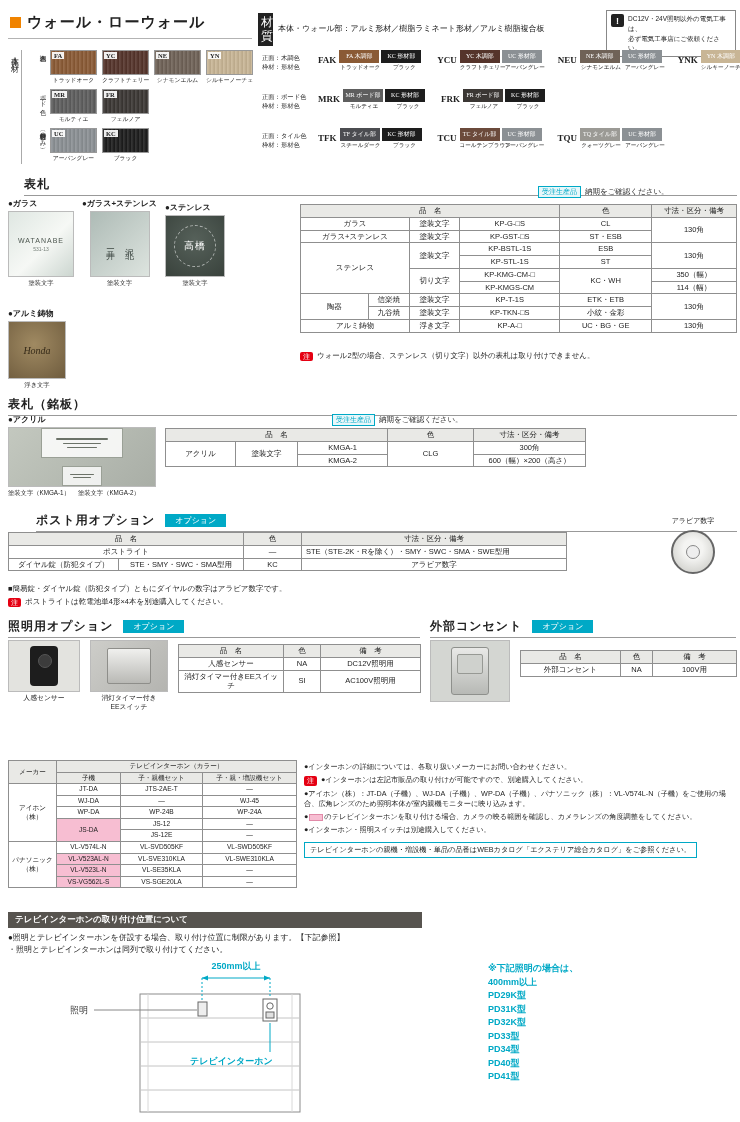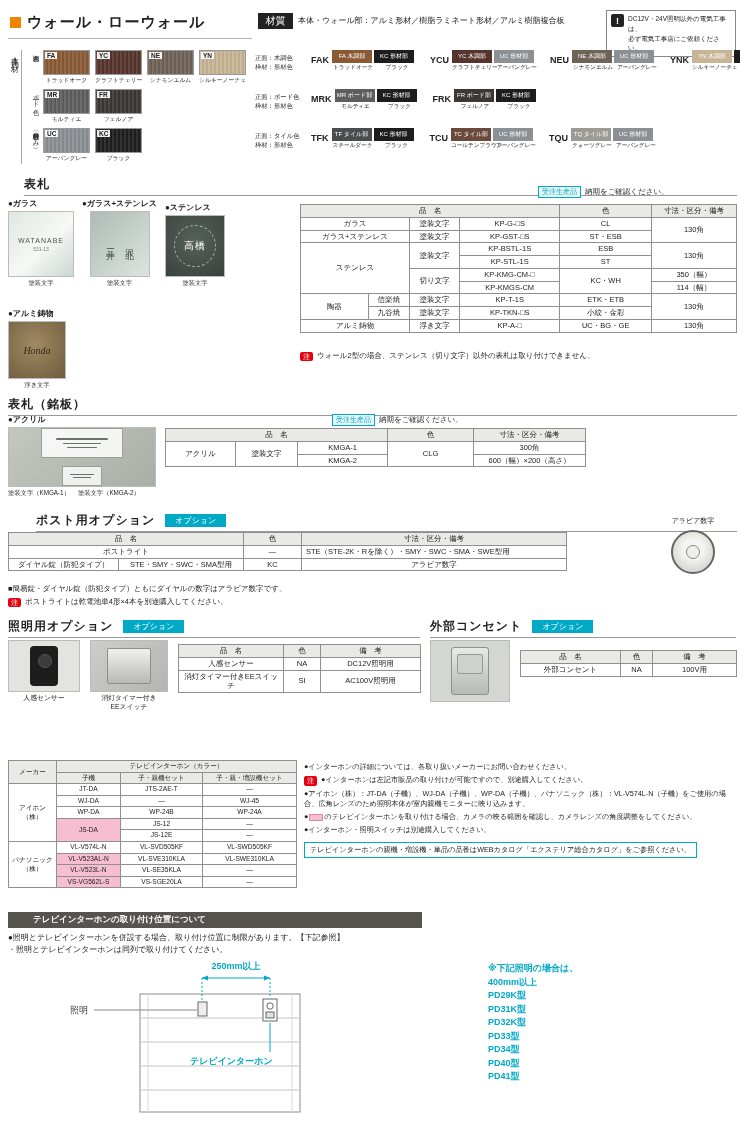--- a/index.html
+++ b/index.html
@@ -8,29 +8,29 @@
   body{font-family:"Liberation Sans","DejaVu Sans",sans-serif;color:#222;background:#fff;}
   .page{position:relative;width:740px;height:1122px;overflow:hidden;background:#fff;}
   .abs{position:absolute;}
 
   
   .hdr-title{position:absolute;left:10px;top:13px;display:flex;align-items:center;gap:6px;}
   .sq{width:11px;height:11px;background:var(--orange);flex:none;}
   h1{font-size:15px;font-weight:bold;letter-spacing:1px;}
   .hdr-rule{position:absolute;left:8px;top:38px;width:244px;border-bottom:1px solid #b3b3b3;}
   .mat{position:absolute;left:258px;top:13px;display:flex;align-items:center;gap:5px;width:350px;}
-  .mat-badge{background:#222;color:#fff;font-size:10px;width:35px;padding:2px 3px;line-height:1.2;text-align:center;flex:none;}
+  .mat-badge{background:#222;color:#fff;font-size:12px;width:15px;padding:2px 3px;line-height:1.2;text-align:center;flex:none;}
   .mat-text{font-size:8px;line-height:1.3;}
   .caution{position:absolute;right:4px;top:10px;width:130px;border:1px solid #888;padding:3px 4px;display:flex;gap:4px;align-items:flex-start;background:#fff;}
   .c-icon{background:#222;color:#fff;font-size:9px;font-weight:bold;width:13px;height:13px;display:flex;align-items:center;justify-content:center;border-radius:2px;flex:none;}
   .c-text{font-size:6.5px;line-height:1.5;}
   .c-text span{display:block;}
 
   
-  .mats{position:absolute;left:8px;top:50px;right:3px;display:flex;gap:0;}
+  .mats{position:absolute;left:8px;top:50px;right:3px;display:flex;gap:7px;font-family:Liberation Serif, serif;}
   .side-label{writing-mode:vertical-rl;text-orientation:upright;font-size:8px;letter-spacing:2px;color:#333;border-right:1px solid #aaa;padding-right:2px;height:114px;flex:none;}
   .mat-rows{display:flex;flex-direction:column;gap:3px;flex:1;}
   .mat-row{display:flex;align-items:flex-start;gap:4px;}
   .grp-label{writing-mode:vertical-rl;text-orientation:upright;font-size:6.5px;height:36px;line-height:1.05;flex:none;width:17px;color:#333;}
   .sw-area{width:208px;display:flex;gap:5px;flex:none;}
   .swatch{width:47px;}
   .sw-img{height:25px;position:relative;border:1px solid #999;background-image:repeating-linear-gradient(90deg,rgba(255,255,255,.10) 0 1px,rgba(0,0,0,.06) 3px 4px);}
   .sw-code{position:absolute;left:1px;top:1px;background:rgba(255,255,255,.92);font-size:6.5px;font-weight:bold;padding:0 2px;color:#222;}
   .sw-name{font-size:5.8px;text-align:center;margin-top:1px;white-space:nowrap;}
   .combo-label{font-size:6.3px;line-height:1.35;flex:none;width:52px;padding-top:4px;}
@@ -110,21 +110,21 @@
 
   
   .ip-notes{position:absolute;left:304px;top:762px;width:433px;font-size:7.2px;line-height:1.4;}
   .ip-notes .row{display:flex;gap:4px;align-items:center;margin-bottom:3px;}
   .pink-box{display:inline-block;width:14px;height:7px;background:var(--pink);border:1px solid #e18aa8;vertical-align:middle;margin:0 1px;}
   .box-note{display:inline-block;border:1px solid var(--cyan);padding:2px 5px;font-size:7.2px;margin-top:4px;line-height:1.4;}
   .ip-table th{font-size:6.6px;}
   .ip-table td{font-size:6.6px;}
 
   
-  .dark-bar{position:absolute;left:8px;top:912px;width:414px;background:#57544f;color:#fff;font-size:8.5px;font-weight:bold;padding:2px 25px;}
+  .dark-bar{position:absolute;left:8px;top:912px;width:414px;background:#57544f;color:#fff;font-size:8.5px;font-weight:bold;padding:2px 7px;}
   .pos-bullets{position:absolute;left:8px;top:932px;font-size:8px;line-height:1.45;}
   .pos-bullets div{white-space:nowrap;}
   .pd-note{position:absolute;left:488px;top:962px;color:var(--cyan);font-weight:bold;font-size:9px;line-height:1.5;}
   .diagram{position:absolute;left:62px;top:956px;}
   svg text{font-family:"Liberation Sans","DejaVu Sans",sans-serif;}
 </style>
 </head>
 <body>
 
 <div class="page">

